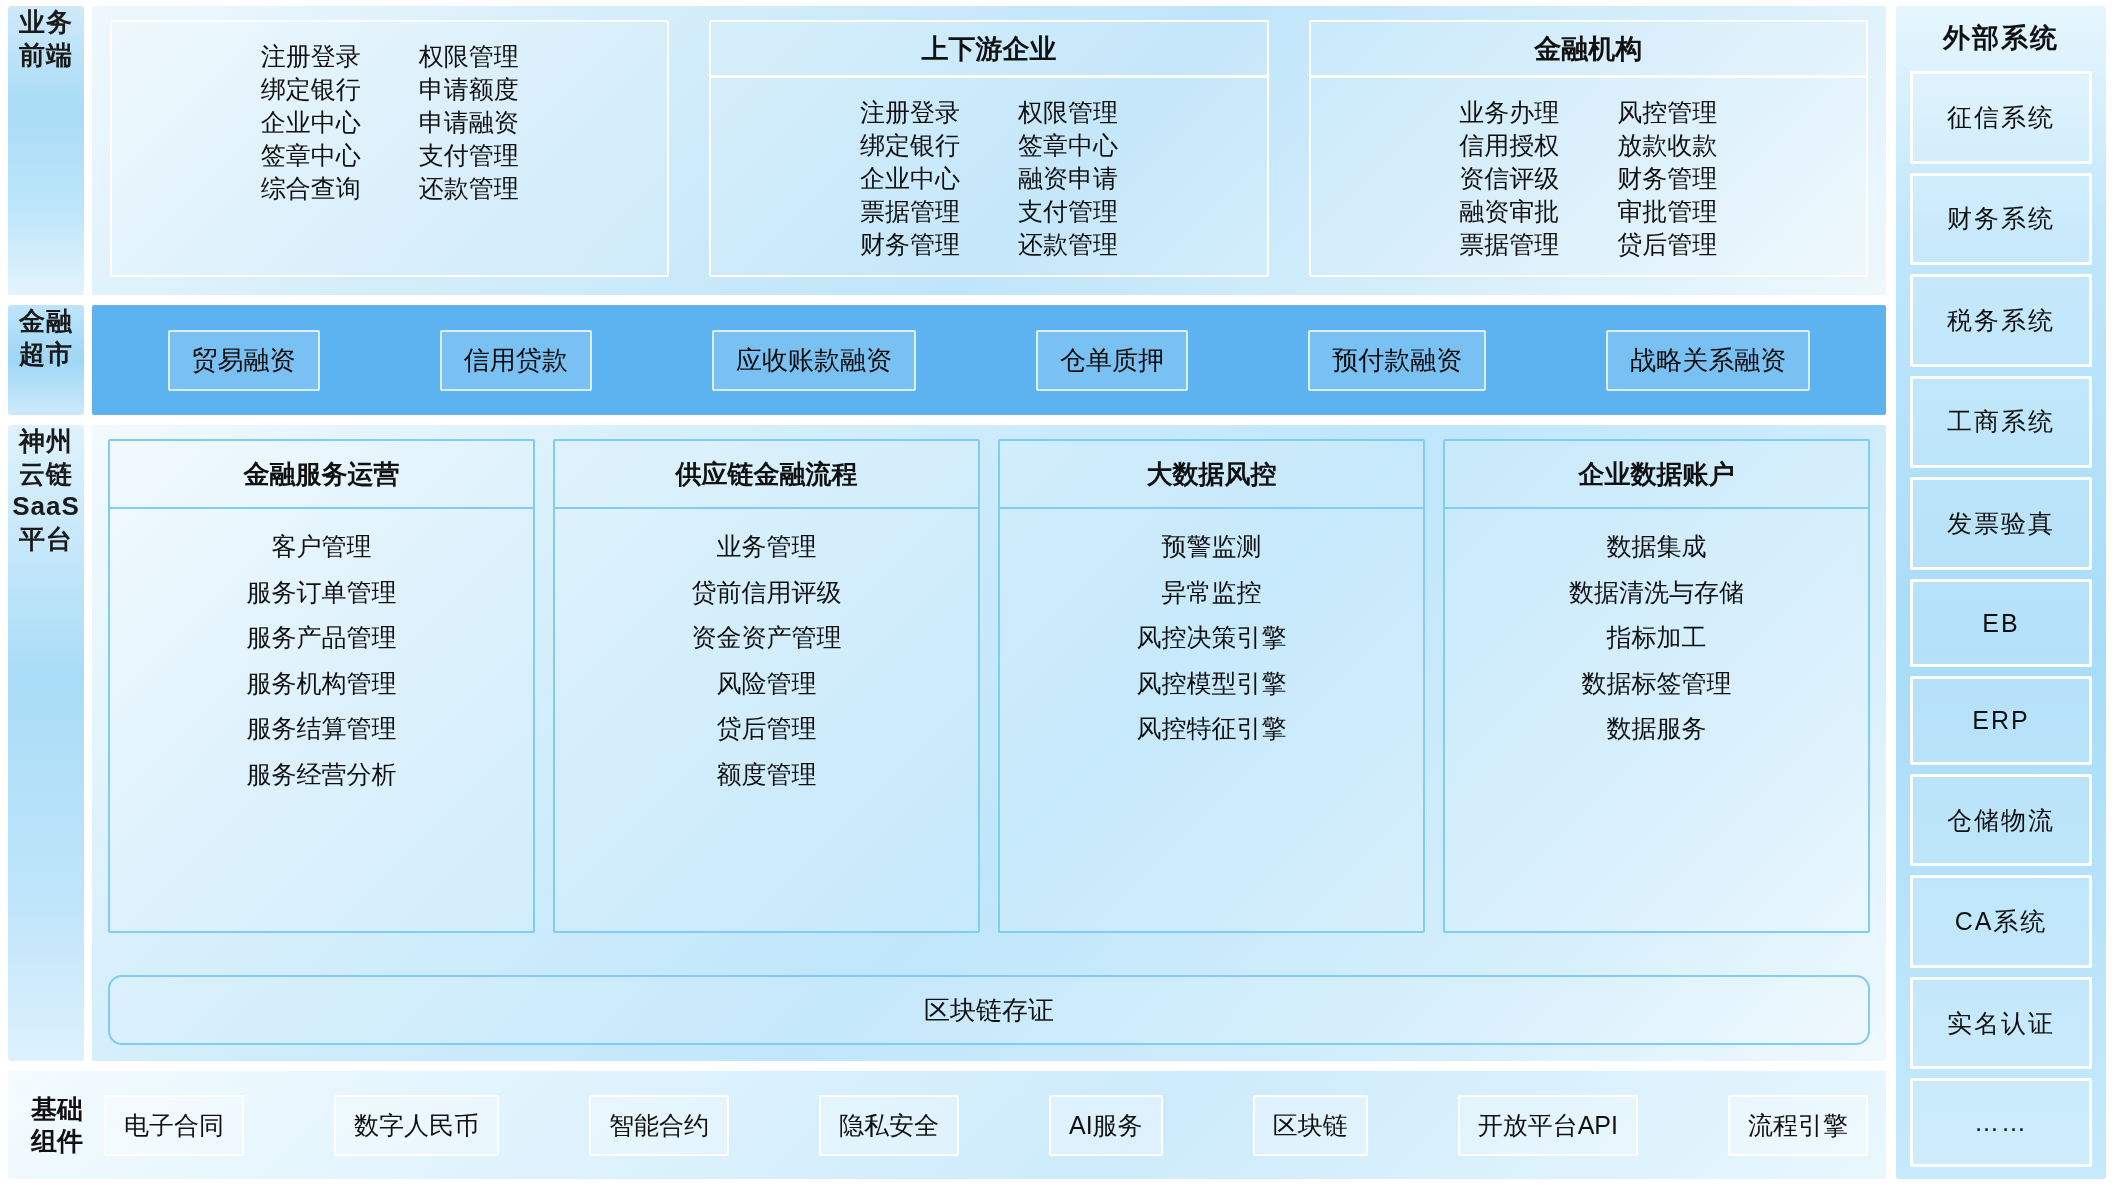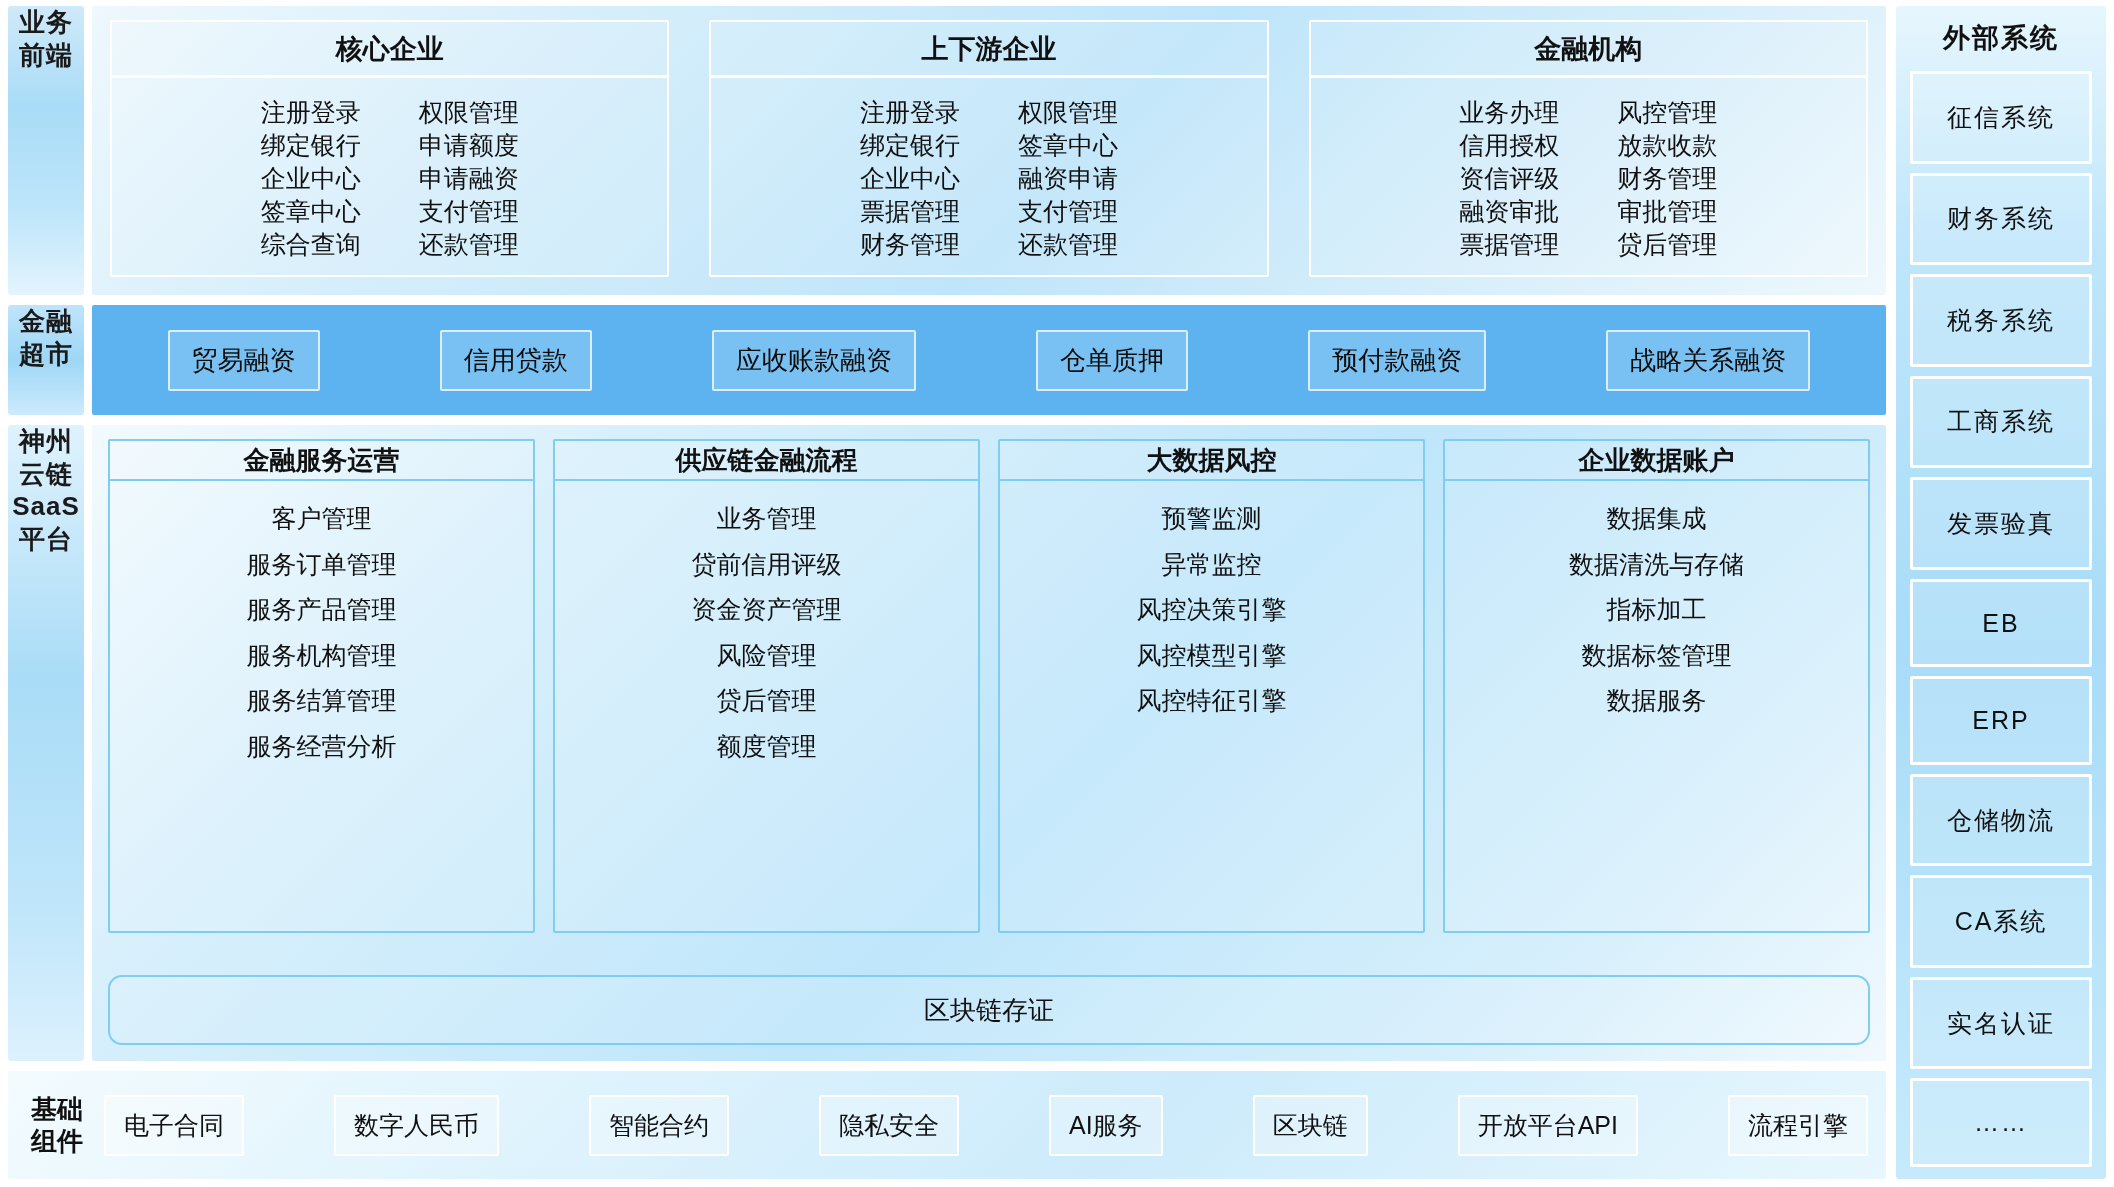--- a/index.html
+++ b/index.html
@@ -150,21 +150,21 @@
   .saas-card {
     flex: 1 1 0;
     min-width: 0;
     display: flex;
     flex-direction: column;
     border: 2px solid #7ecdf2;
     border-radius: 2px;
     background: rgba(255,255,255,0.12);
   }
   .saas-card-head {
-    height: 40px;
+    height: 68px;
     display: flex;
     align-items: center;
     justify-content: center;
     font-size: 26px;
     font-weight: bold;
     color: #111111;
     border-bottom: 2px solid #7ecdf2;
   }
   .saas-card-body {
     flex: 1 1 auto;
@@ -275,21 +275,20 @@
     <div class="band" style="flex: 0 0 275px;">
       <div class="band-label">
         <div>
           <div>业务</div>
           <div>前端</div>
         </div>
       </div>
       <div class="band-body frontend-body">
 
         <div class="fe-card">
-          <div class="fe-card-head">核心企业</div>
           <div class="fe-card-body">
             <div class="fe-col">
               <div class="fe-item">注册登录</div>
               <div class="fe-item">绑定银行</div>
               <div class="fe-item">企业中心</div>
               <div class="fe-item">签章中心</div>
               <div class="fe-item">综合查询</div>
             </div>
             <div class="fe-col">
               <div class="fe-item">权限管理</div>

